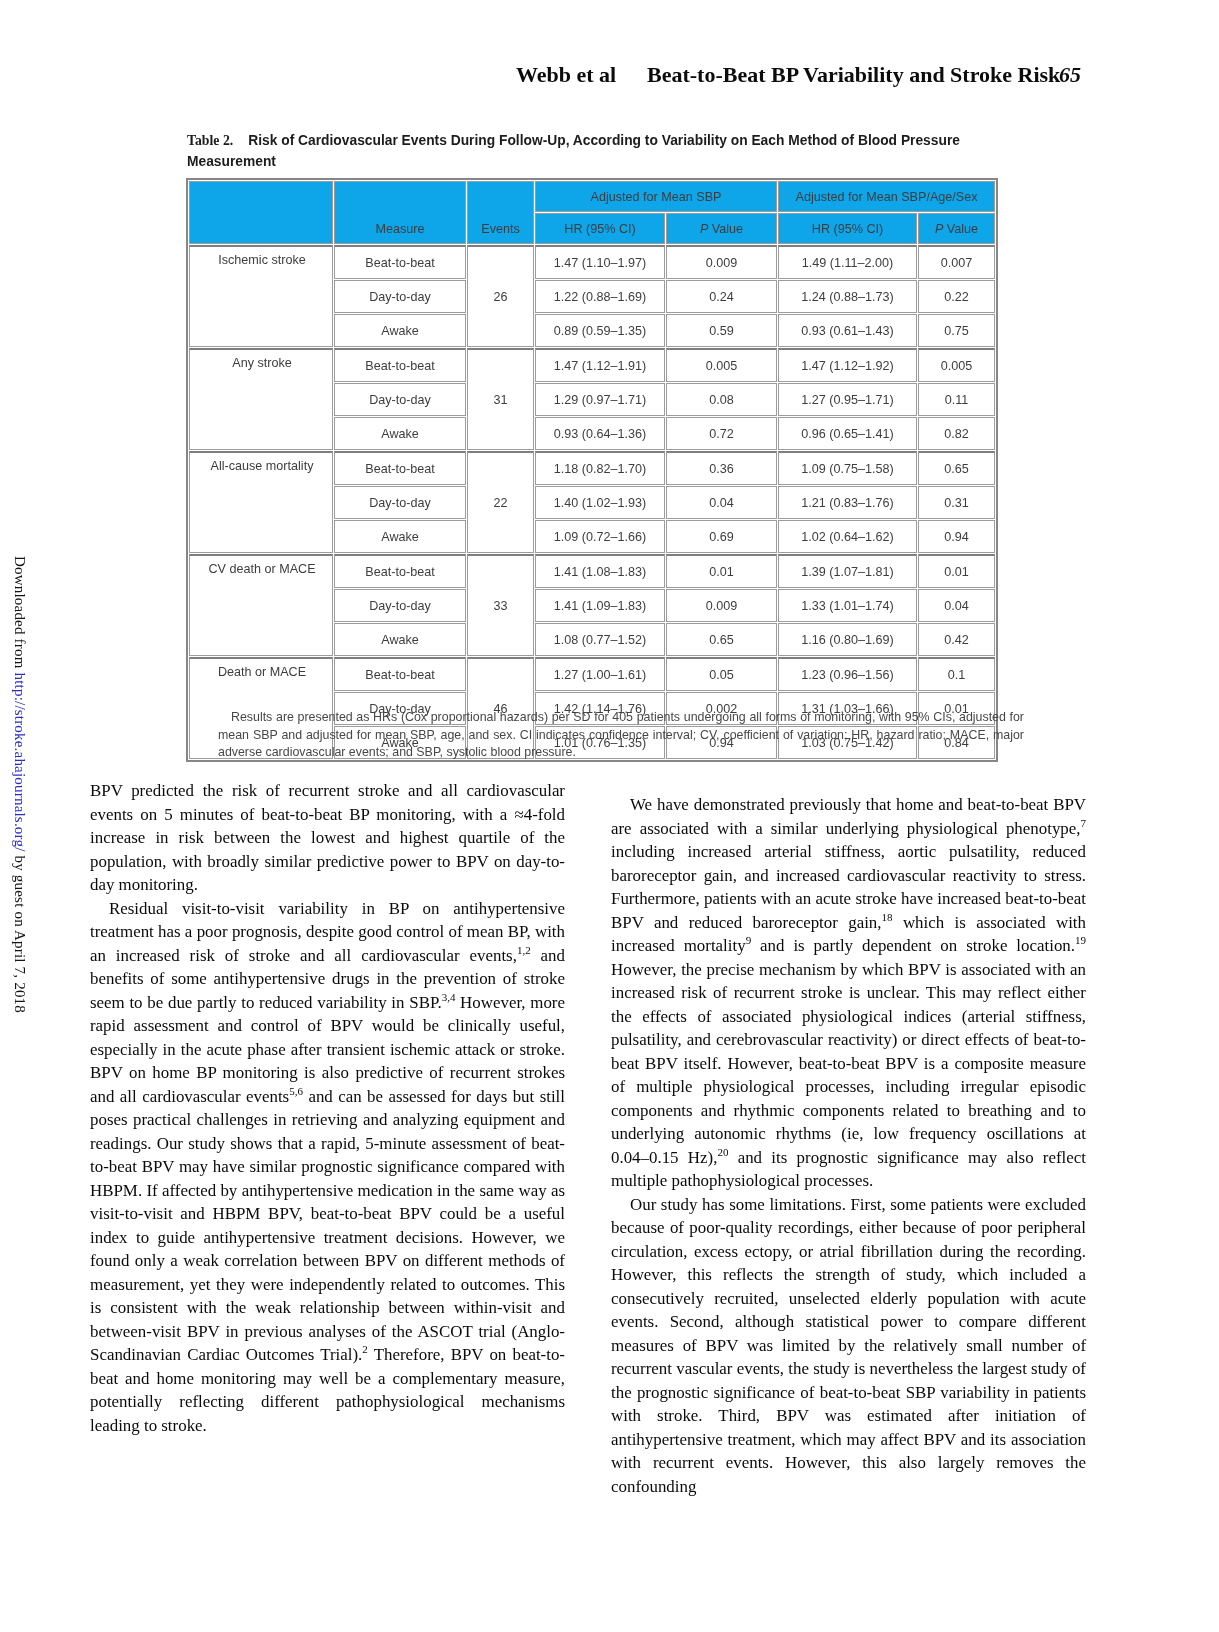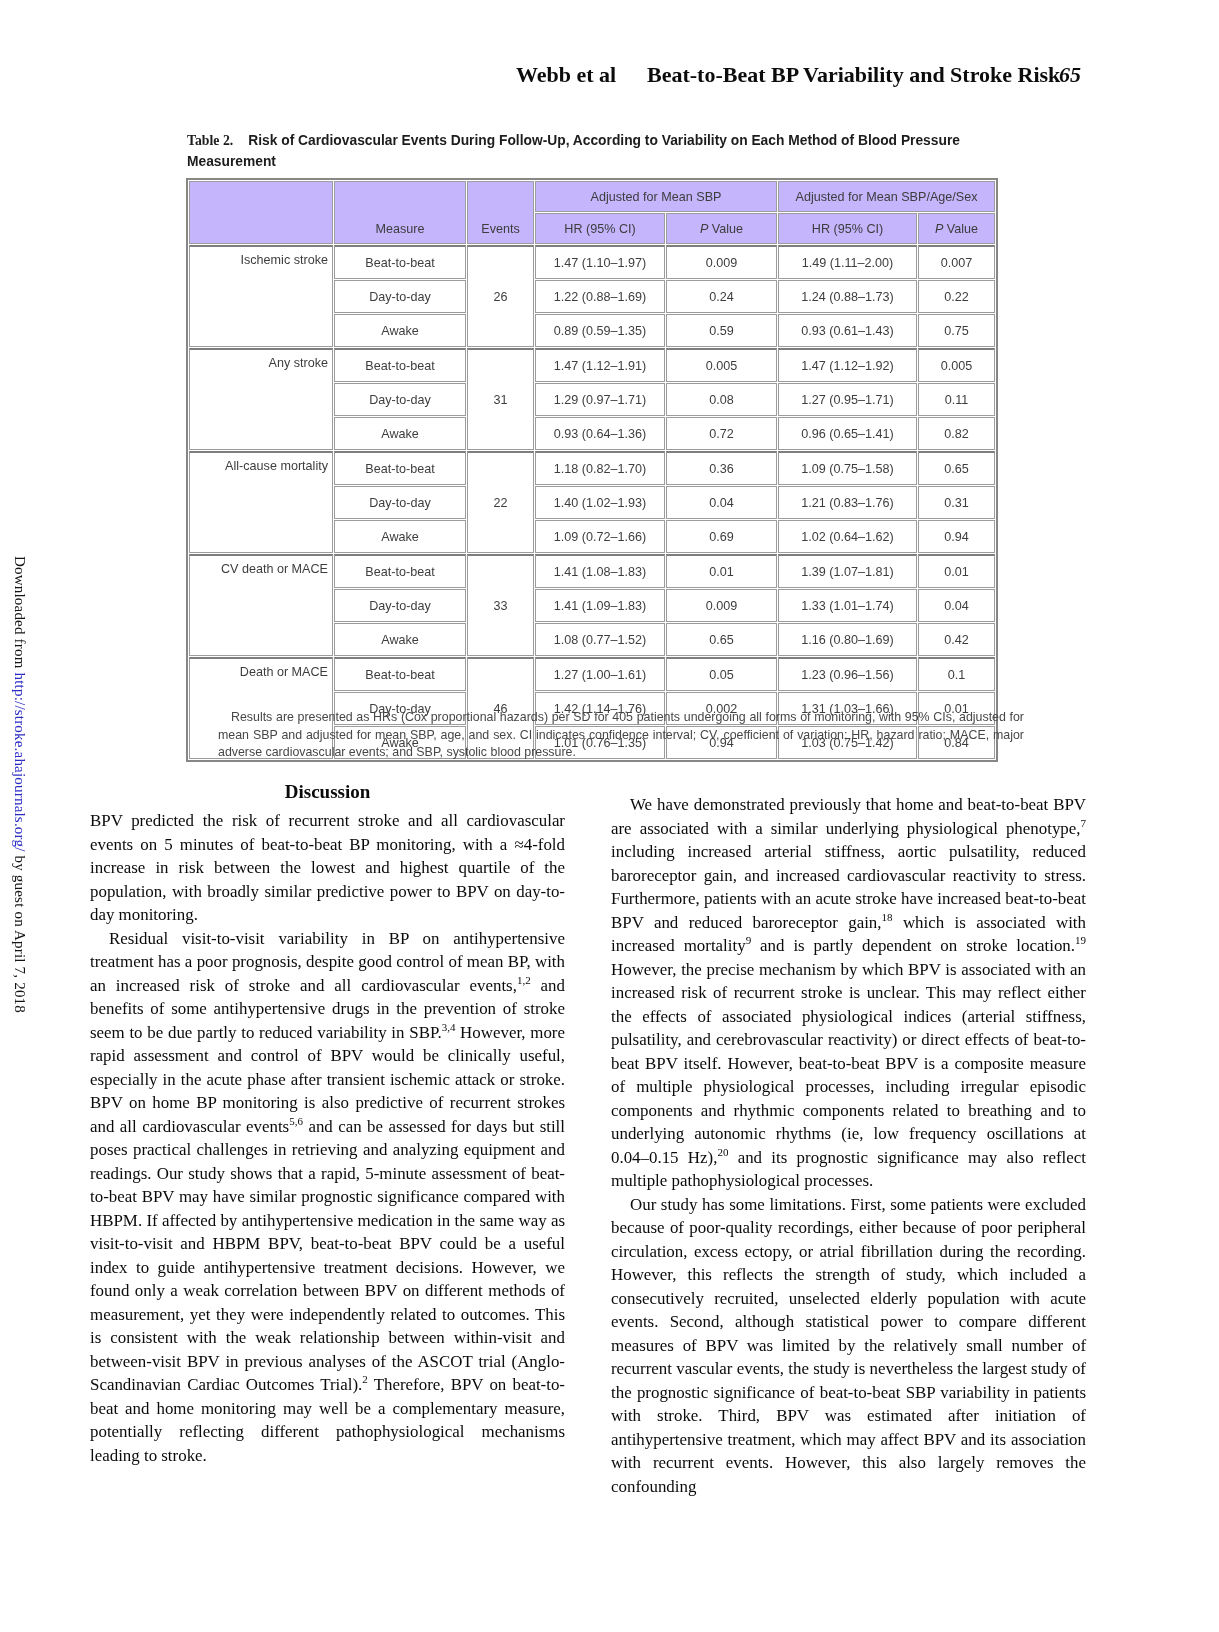--- a/index.html
+++ b/index.html
@@ -22,24 +22,24 @@
   .table-caption{position:absolute;left:187px;top:131px;width:800px;
     font-family:"Liberation Sans",sans-serif;font-weight:bold;font-size:13.8px;line-height:20.5px;color:#1c1c1c;}
   .cap-label{margin-right:15px;font-family:Liberation Serif, serif;}
 
   
   .data-table{position:absolute;left:186px;top:178px;width:808px;table-layout:fixed;
     border-collapse:separate;border-spacing:1px;background:#fff;border:2px solid #878787;}
   .data-table th,.data-table td{border:1px solid #9c9c9c;
     font-family:"Liberation Sans",sans-serif;font-size:12.6px;color:#3d3d3d;
     text-align:center;padding:2px 3px;overflow:hidden;}
-  .data-table thead th{background:#c4b5fd;height:25px;font-weight:normal;vertical-align:middle;}
+  .data-table thead th{background:#0ea5e9;height:25px;font-weight:normal;vertical-align:middle;}
   .data-table thead th.measure-h,.data-table thead th.events-h{vertical-align:bottom;padding-bottom:7px;}
   .data-table tbody td{height:27px;background:#fff;}
-  .data-table td.outcome{text-align:right;vertical-align:top;padding:6px 4px 2px 6px;}
+  .data-table td.outcome{text-align:center;vertical-align:top;padding:6px 4px 2px 6px;}
   .data-table td.events{vertical-align:middle;}
   .data-table tr.group-start td{border-top:2px solid #7e7e7e;}
   .sub-h i{font-style:italic;}
 
   
   .footnote{position:absolute;left:186px;top:693px;width:806px;margin:16px;
     font-family:"Liberation Sans",sans-serif;font-size:12.4px;line-height:17.6px;
     color:#474747;text-align:justify;text-indent:13px;padding-left:16px;}
 
   
@@ -212,21 +212,20 @@
           <td class="val">1.03 (0.75–1.42)</td>
           <td class="val">0.84</td>
         </tr>
       </tbody>
   </table>
 
   <p class="footnote">Results are presented as HRs (Cox proportional hazards) per SD for 405 patients undergoing all forms of monitoring, with 95% CIs, adjusted for mean SBP and adjusted for mean SBP, age, and sex. CI indicates confidence interval; CV, coefficient of variation; HR, hazard ratio; MACE, major adverse cardiovascular events; and SBP, systolic blood pressure.</p>
 
   <div class="discussion">
     <div class="col col-left">
-      <h2 class="disc-heading">Discussion</h2>
       <div>
           <p class="para">BPV predicted the risk of recurrent stroke and all cardiovascular events on 5 minutes of beat-to-beat BP monitoring, with a ≈4-fold increase in risk between the lowest and highest quartile of the population, with broadly similar predictive power to BPV on day-to-day monitoring.</p>
           <p class="para indent">Residual visit-to-visit variability in BP on antihypertensive treatment has a poor prognosis, despite good control of mean BP, with an increased risk of stroke and all cardiovascular events,<sup>1,2</sup> and benefits of some antihypertensive drugs in the prevention of stroke seem to be due partly to reduced variability in SBP.<sup>3,4</sup> However, more rapid assessment and control of BPV would be clinically useful, especially in the acute phase after transient ischemic attack or stroke. BPV on home BP monitoring is also predictive of recurrent strokes and all cardiovascular events<sup>5,6</sup> and can be assessed for days but still poses practical challenges in retrieving and analyzing equipment and readings. Our study shows that a rapid, 5-minute assessment of beat-to-beat BPV may have similar prognostic significance compared with HBPM. If affected by antihypertensive medication in the same way as visit-to-visit and HBPM BPV, beat-to-beat BPV could be a useful index to guide antihypertensive treatment decisions. However, we found only a weak correlation between BPV on different methods of measurement, yet they were independently related to outcomes. This is consistent with the weak relationship between within-visit and between-visit BPV in previous analyses of the ASCOT trial (Anglo-Scandinavian Cardiac Outcomes Trial).<sup>2</sup> Therefore, BPV on beat-to-beat and home monitoring may well be a complementary measure, potentially reflecting different pathophysiological mechanisms leading to stroke.</p>
         </div>
     </div>
     <div class="col col-right">
       <div>
           <p class="para indent">We have demonstrated previously that home and beat-to-beat BPV are associated with a similar underlying physiological phenotype,<sup>7</sup> including increased arterial stiffness, aortic pulsatility, reduced baroreceptor gain, and increased cardiovascular reactivity to stress. Furthermore, patients with an acute stroke have increased beat-to-beat BPV and reduced baroreceptor gain,<sup>18</sup> which is associated with increased mortality<sup>9</sup> and is partly dependent on stroke location.<sup>19</sup> However, the precise mechanism by which BPV is associated with an increased risk of recurrent stroke is unclear. This may reflect either the effects of associated physiological indices (arterial stiffness, pulsatility, and cerebrovascular reactivity) or direct effects of beat-to-beat BPV itself. However, beat-to-beat BPV is a composite measure of multiple physiological processes, including irregular episodic components and rhythmic components related to breathing and to underlying autonomic rhythms (ie, low frequency oscillations at 0.04–0.15 Hz),<sup>20</sup> and its prognostic significance may also reflect multiple pathophysiological processes.</p>
           <p class="para indent">Our study has some limitations. First, some patients were excluded because of poor-quality recordings, either because of poor peripheral circulation, excess ectopy, or atrial fibrillation during the recording. However, this reflects the strength of study, which included a consecutively recruited, unselected elderly population with acute events. Second, although statistical power to compare different measures of BPV was limited by the relatively small number of recurrent vascular events, the study is nevertheless the largest study of the prognostic significance of beat-to-beat SBP variability in patients with stroke. Third, BPV was estimated after initiation of antihypertensive treatment, which may affect BPV and its association with recurrent events. However, this also largely removes the confounding</p>
         </div>

